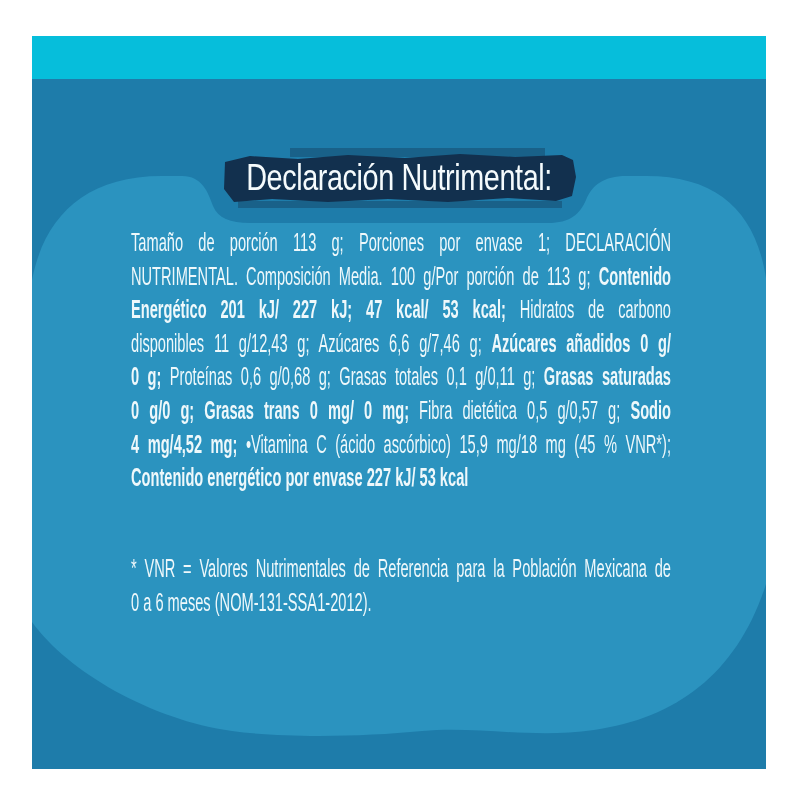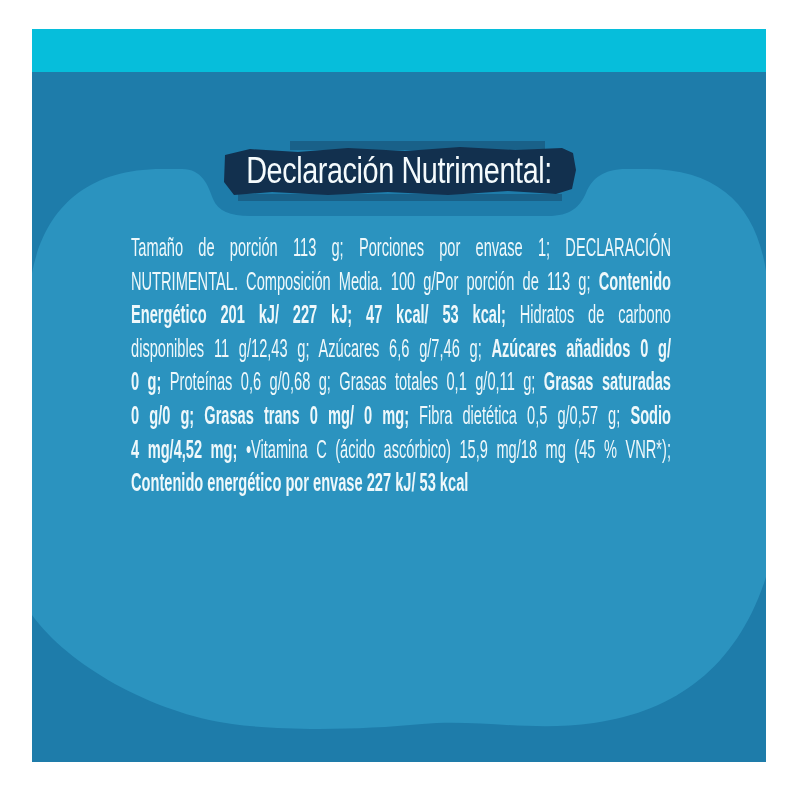--- a/index.html
+++ b/index.html
@@ -12,21 +12,21 @@
   }
   *{margin:0;padding:0;box-sizing:border-box;}
   html,body{width:800px;height:800px;overflow:hidden;}
   body{
     background:var(--bg);
     font-family:"Liberation Sans","DejaVu Sans",sans-serif;
     position:relative;
   }
   .label-panel{
     position:absolute;
-    left:32px;top:29px;width:734px;height:733px;
+    left:32px;top:36px;width:734px;height:733px;
     background:var(--panel-dark);
     overflow:hidden;
   }
   .cyan-strip{
     position:absolute;left:0;top:0;width:100%;height:43px;
     background:var(--cyan);
   }
   .panel-art{
     position:absolute;left:0;top:0;width:734px;height:733px;
     display:block;
@@ -57,21 +57,21 @@
     transform:scaleX(0.5625);
     transform-origin:0 0;
     font-size:26px;
     line-height:33.6px;
     letter-spacing:0;
   }
   .line{white-space:normal;}
   .line.j{text-align:justify;text-align-last:justify;}
   .line.l{text-align:left;text-align-last:left;}
   .line span.b{font-weight:bold;}
-  #paragraph-block{left:99px;top:190px;margin-top:12px;}
+  #paragraph-block{left:99px;top:190px;}
   #footnote-block{left:99px;top:516px;}
   #bullet-block{left:99px;top:632px;}
 </style>
 </head>
 <body>
 
 <div class="label-panel">
 
   <svg class="panel-art" viewBox="0 0 734 733" preserveAspectRatio="none" aria-hidden="true">
     <path class="blob" d="
@@ -110,15 +110,21 @@
         <div class="line j"><span>NUTRIMENTAL. Composición Media. 100 g/Por porción de 113 g; </span><span class="b">Contenido</span></div>
         <div class="line j"><span class="b">Energético 201 kJ/ 227 kJ; 47 kcal/ 53 kcal;</span><span> Hidratos de carbono</span></div>
         <div class="line j"><span>disponibles 11 g/12,43 g; Azúcares 6,6 g/7,46 g; </span><span class="b">Azúcares añadidos 0 g/</span></div>
         <div class="line j"><span class="b">0 g;</span><span> Proteínas 0,6 g/0,68 g; Grasas totales 0,1 g/0,11 g; </span><span class="b">Grasas saturadas</span></div>
         <div class="line j"><span class="b">0 g/0 g; Grasas trans 0 mg/ 0 mg;</span><span> Fibra dietética 0,5 g/0,57 g; </span><span class="b">Sodio</span></div>
         <div class="line j"><span class="b">4 mg/4,52 mg;</span><span> •Vitamina C (ácido ascórbico) 15,9 mg/18 mg (45 % VNR*);</span></div>
         <div class="line l"><span class="b">Contenido energético por envase 227 kJ/ 53 kcal</span></div>
       </div>
   </div>
 
+  <div class="txt-block" id="footnote-block">
+    <div class="txt-inner">
+        <div class="line j"><span>* VNR = Valores Nutrimentales de Referencia para la Población Mexicana de</span></div>
+        <div class="line l"><span>0 a 6 meses (NOM-131-SSA1-2012).</span></div>
+      </div>
+  </div>
 
 
 </div>
 
 </body></html>

